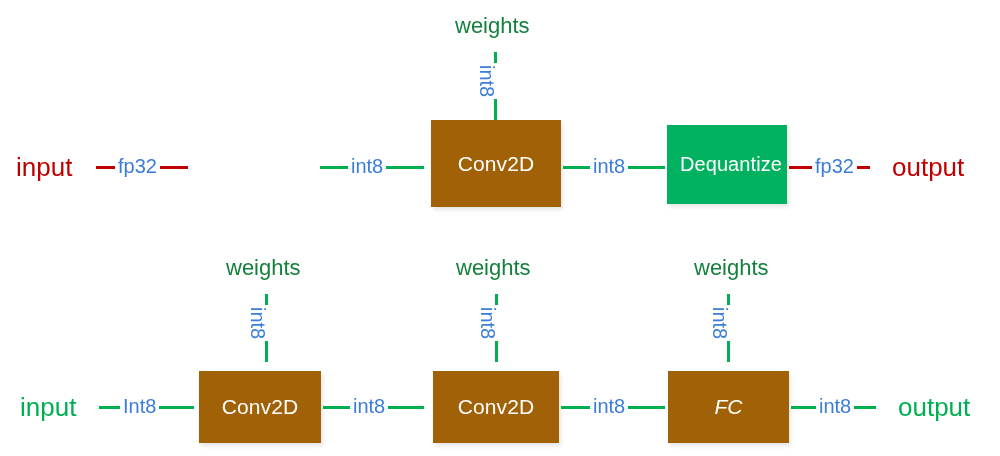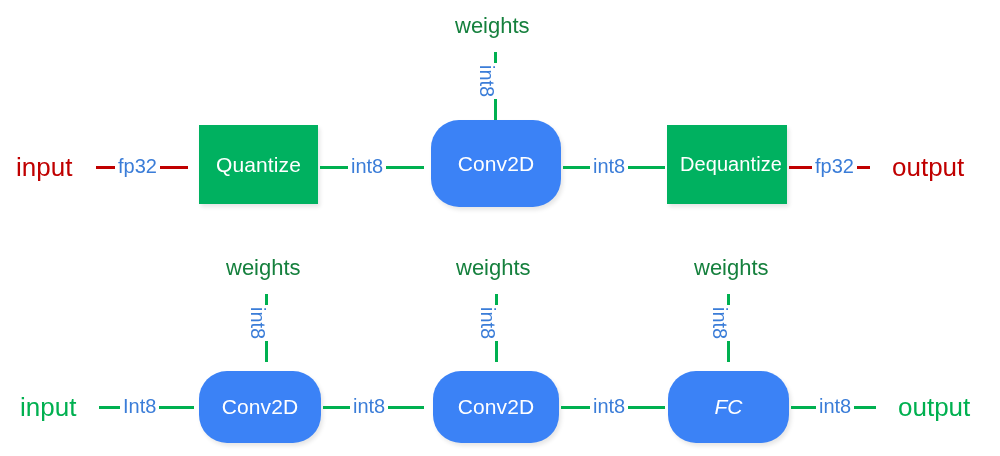--- a/index.html
+++ b/index.html
@@ -30,21 +30,21 @@
     display: flex;
     align-items: center;
     justify-content: center;
     color: #ffffff;
     font-size: 21px;
     letter-spacing: 0.1px;
     white-space: nowrap;
     box-shadow: 2px 3px 4px rgba(0,0,0,0.10);
   }
   .node.green { background: #00B160; }
-  .node.blue  { background: #3b82f6; border-radius: 28px; }
+  .node.blue  { background: #a16207; }
 
   
   .hline {
     position: absolute;
     height: 3px;
     background: #00B050;
   }
   .hline.red { background: #C00000; height: 3px; }
 
   .vline {
@@ -90,23 +90,20 @@
 </head>
 <body>
 
 <div class="canvas">
 
   <div class="endpoint red" style="left:16px; top:154px;">input</div>
 
   <div class="hline red" style="left:96px; top:166px; width:92px;"></div>
   <div class="edge-label" style="left:115px; top:155px;">fp32</div>
 
-  <div class="node green" style="left:199px; top:125px; width:119px; height:79px;">
-    <span>Quantize</span>
-  </div>
 
   <div class="hline" style="left:320px; top:166px; width:104px;"></div>
   <div class="edge-label" style="left:348px; top:155px;">int8</div>
 
   <div class="wlabel" style="left:455px; top:13px;">weights</div>
   <div class="vline" style="left:494px; top:52px; height:68px;"></div>
   <div class="edge-label vert" style="left:498px; top:63px;">int8</div>
 
   <div class="node blue" style="left:431px; top:120px; width:130px; height:87px;">
     <span>Conv2D</span>

